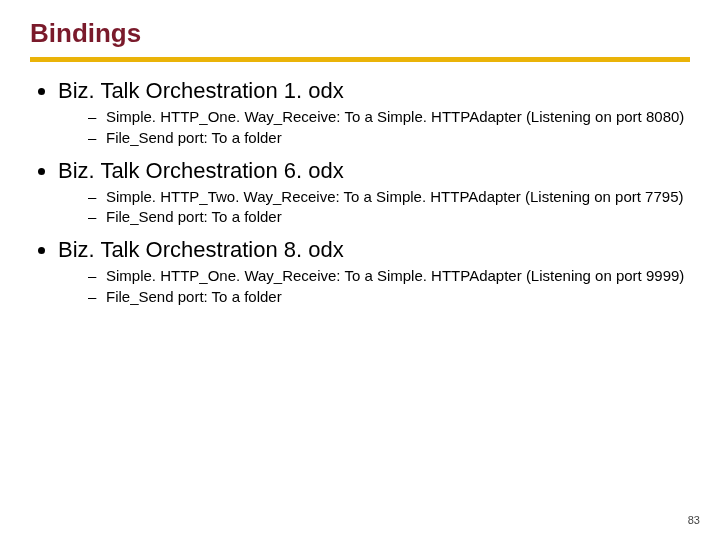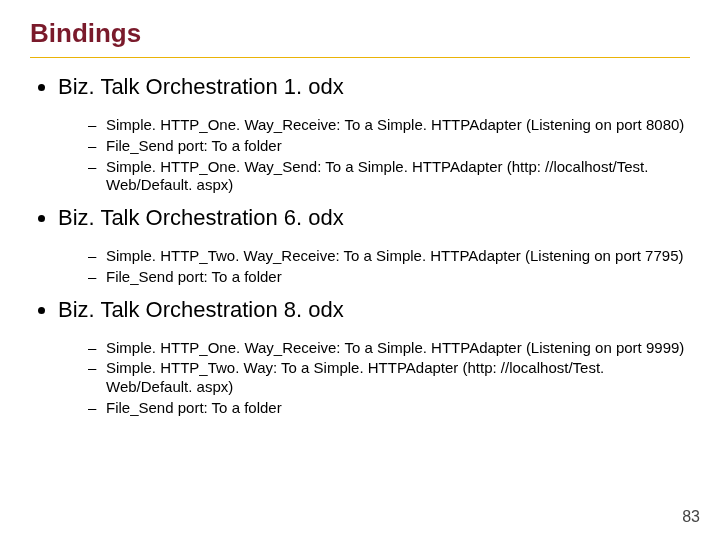--- a/index.html
+++ b/index.html
@@ -17,93 +17,91 @@
     width: 720px;
     height: 540px;
     padding: 18px 30px 0 30px;
     position: relative;
   }
   .title {
     font-size: 26px;
     font-weight: bold;
     color: #7a1a2b;
     padding-bottom: 8px;
-    border-bottom: 1px solid #eab308;
+    border-bottom: 5px solid #eab308;
     margin-bottom: 16px;
   }
   ul.level1 {
     list-style: disc;
     margin: 0 0 0 10px;
     padding-left: 18px;
   }
   ul.level1 > li {
     font-size: 22px;
     margin-bottom: 2px;
   }
   ul.level1 > li > .lihead {
     display: inline;
     margin-top: 29px;
   }
   ul.level2 {
     list-style: none;
-    margin: 16px 0 10px 30px;
+    margin: 4px 0 10px 30px;
     padding: 0;
   }
   ul.level2 > li {
     font-size: 15px;
     line-height: 1.25;
     margin-bottom: 2px;
     position: relative;
     padding-left: 18px;
   }
   ul.level2 > li::before {
     content: "\2013";
     position: absolute;
     left: 0;
     top: 0;
   }
   .pagenum {
     position: absolute;
     right: 20px;
     bottom: 14px;
-    font-size: 16px;
+    font-size: 11px;
     color: #444;
   }
 </style>
 </head>
 <body>
 
 <div class="slide">
 
   <div class="title">Bindings</div>
 
   <ul class="level1">
 
     <li>
       <span class="lihead">Biz. Talk Orchestration 1. odx</span>
       <ul class="level2">
         <li>Simple. HTTP_One. Way_Receive: To a Simple. HTTPAdapter (Listening on port 8080)</li>
         <li>File_Send port: To a folder</li>
-        <li>Simple. HTTP_One. Way_Send: To a Simple. HTTPAdapter (http: //localhost/Test. Web/Default. aspx)</li>
       </ul>
     </li>
 
     <li>
       <span class="lihead">Biz. Talk Orchestration 6. odx</span>
       <ul class="level2">
         <li>Simple. HTTP_Two. Way_Receive: To a Simple. HTTPAdapter (Listening on port 7795)</li>
         <li>File_Send port: To a folder</li>
       </ul>
     </li>
 
     <li>
       <span class="lihead">Biz. Talk Orchestration 8. odx</span>
       <ul class="level2">
         <li>Simple. HTTP_One. Way_Receive: To a Simple. HTTPAdapter (Listening on port 9999)</li>
-        <li>Simple. HTTP_Two. Way: To a Simple. HTTPAdapter (http: //localhost/Test. Web/Default. aspx)</li>
         <li>File_Send port: To a folder</li>
       </ul>
     </li>
 
   </ul>
 
   <div class="pagenum">83</div>
 
 </div>
 

